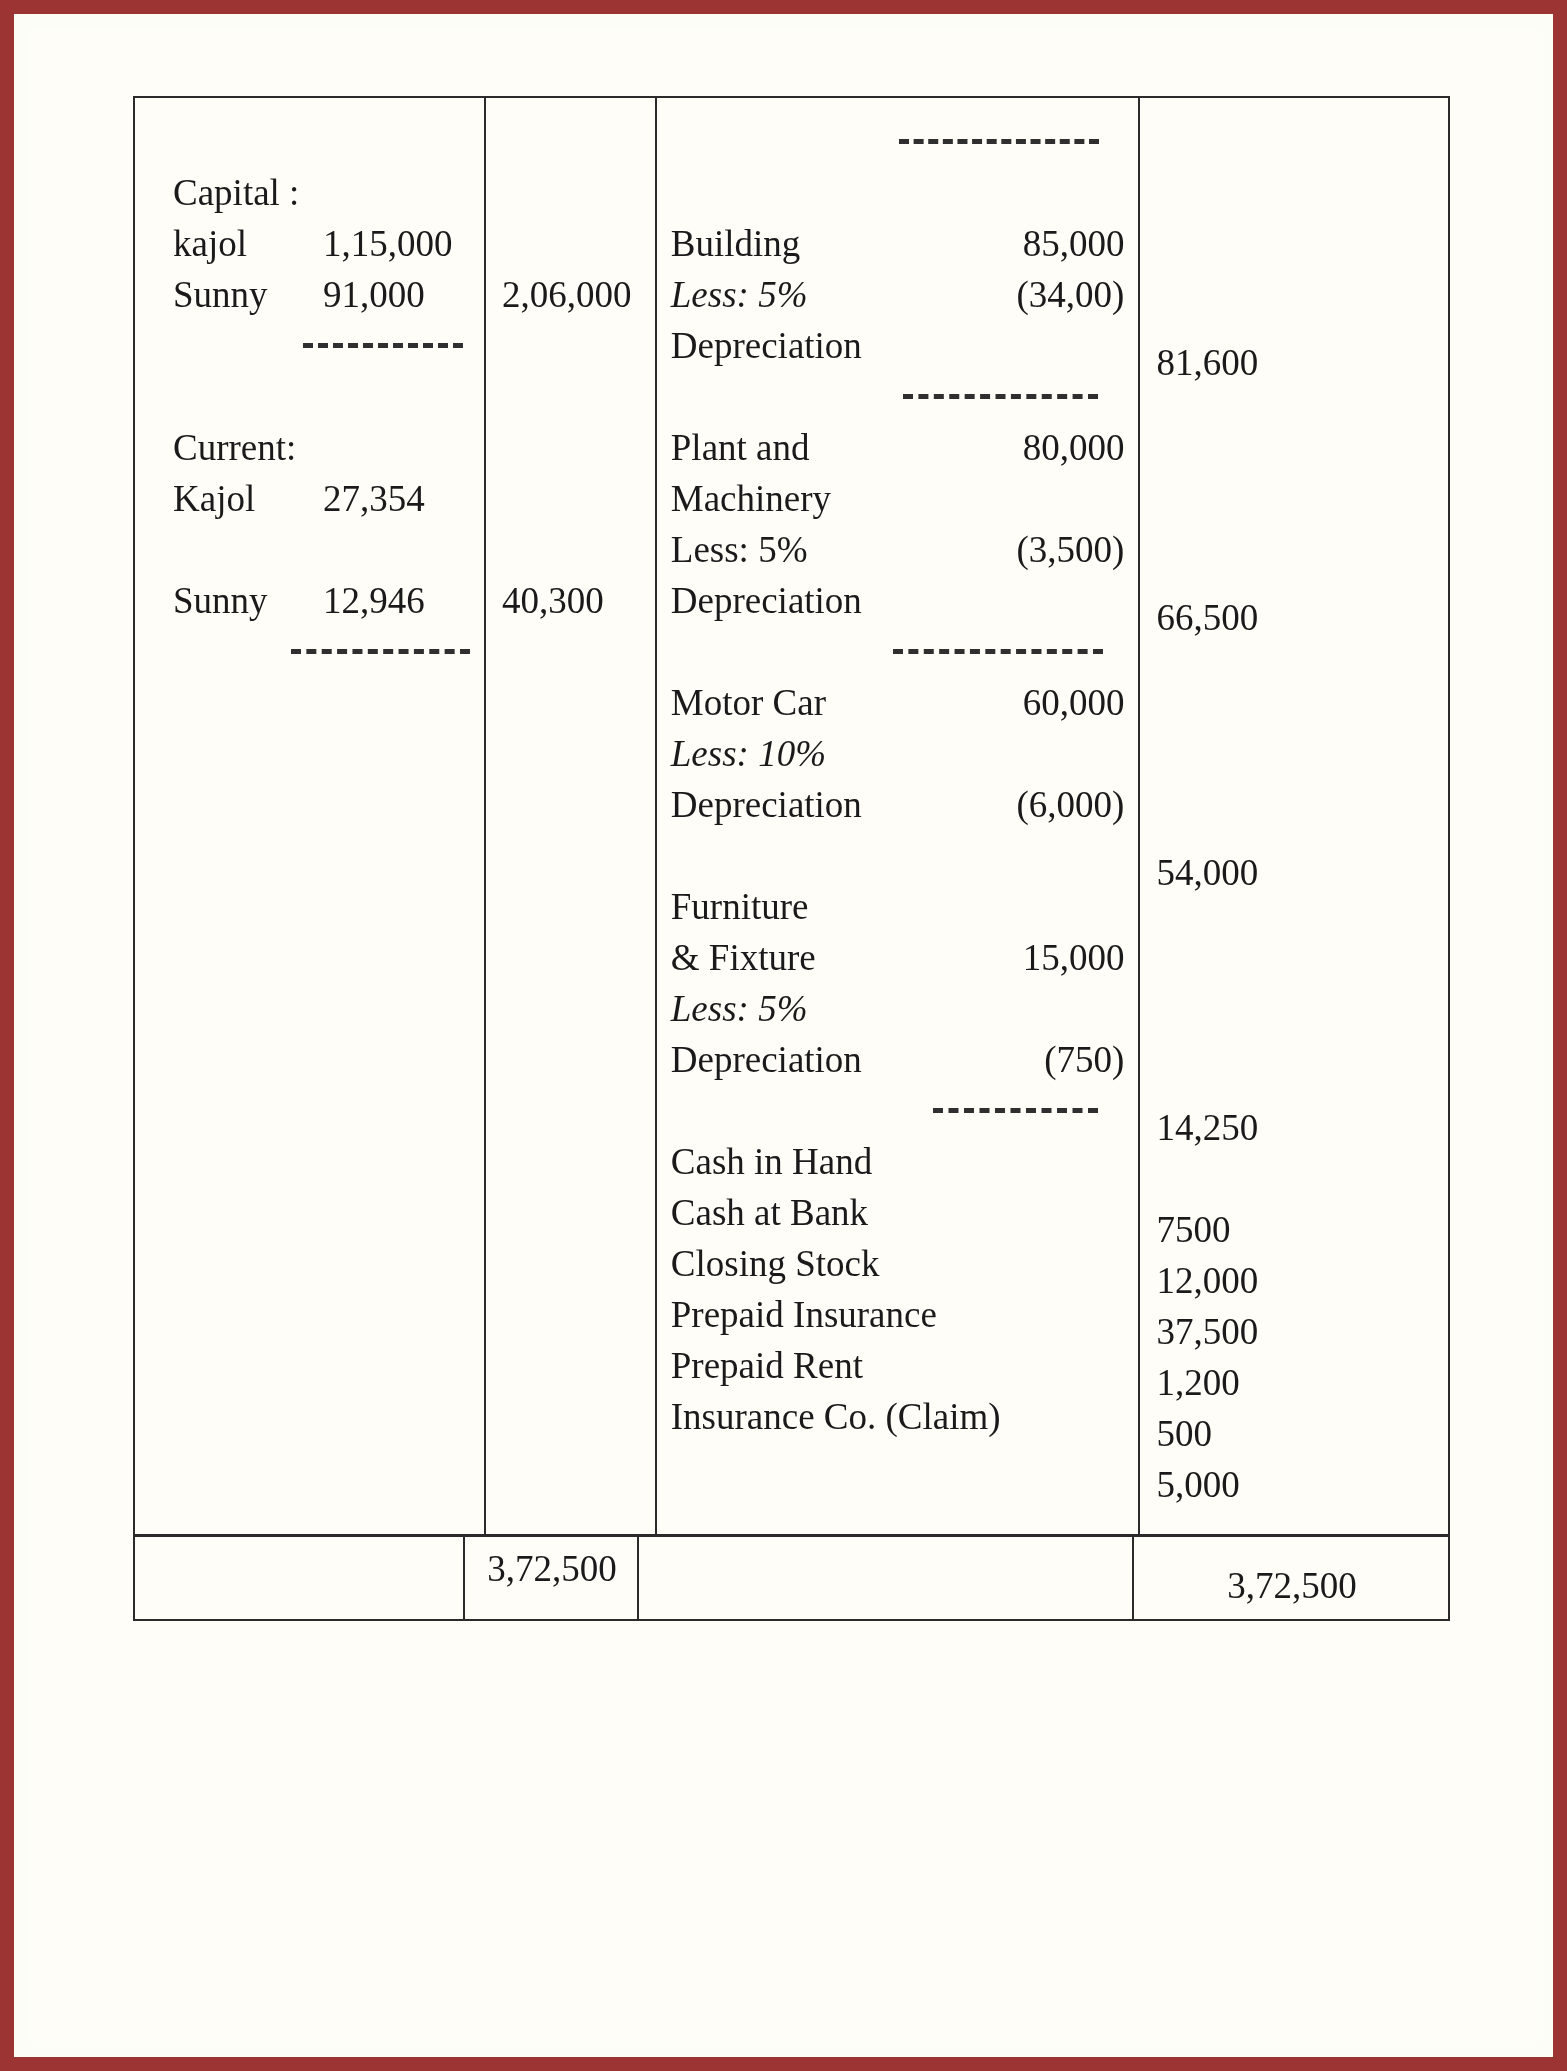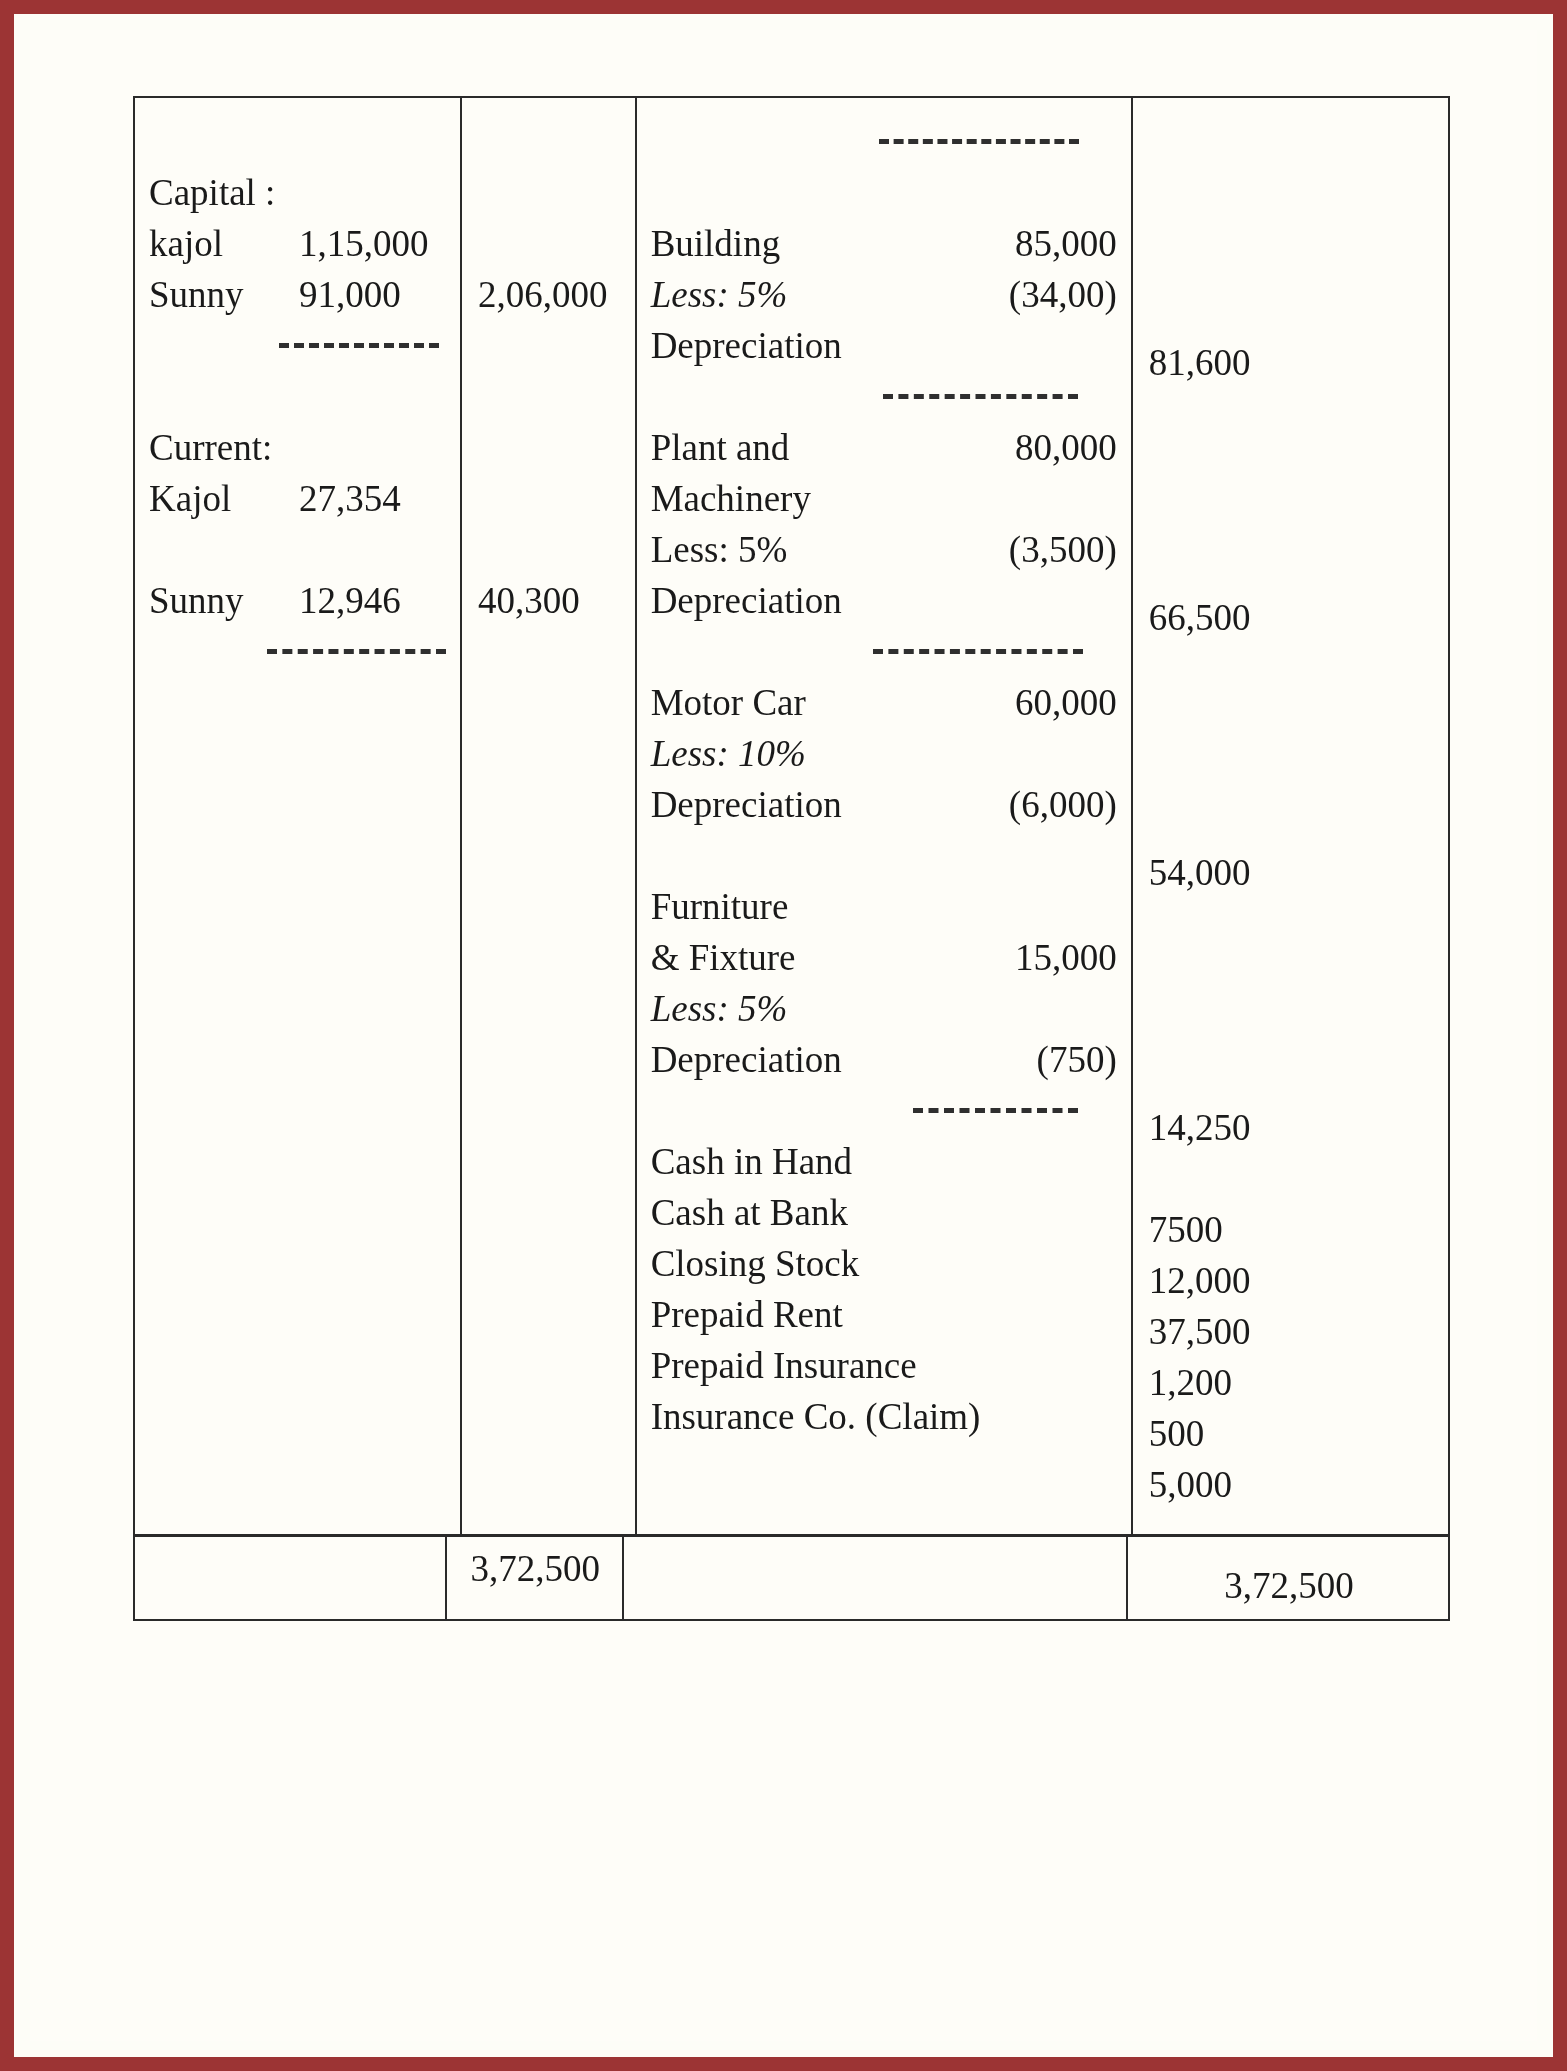--- a/index.html
+++ b/index.html
@@ -54,21 +54,21 @@
   .body-row {
     display: flex;
     align-items: stretch;
   }
 
   .col {
     box-sizing: border-box;
     position: relative;
   }
   
-  .c-liab-label { width: 327px; border-right: 2px solid #2a2a2a; }
+  .c-liab-label { width: 327px; border-right: 2px solid #2a2a2a; margin-left: 24px; }
   .c-liab-amt   { width: 185px; border-right: 2px solid #2a2a2a; }
   .c-asset-label{ width: 530px; border-right: 2px solid #2a2a2a; }
   .c-asset-amt  { width: 336px; margin-top: 17px; }
 
   .pad {
     padding: 18px 14px 24px 14px;
   }
   .pad-r { padding: 18px 14px 24px 16px; }
 
   
@@ -255,22 +255,22 @@
         <span class="k">Depreciation</span>
         <span class="v">(750)</span>
       </div>
       <div class="dash-wrap">
         <div class="dash dash-a4"></div>
       </div>
 
       <div class="line">Cash in Hand</div>
       <div class="line">Cash at Bank</div>
       <div class="line">Closing Stock</div>
+      <div class="line">Prepaid Insurance</div>
       <div class="line">Prepaid Rent</div>
-      <div class="line">Prepaid Insurance</div>
       <div class="line">Insurance Co. (Claim)</div>
     </div>
 
     <div class="col c-asset-amt pad-r">
 
       <div class="spacer-line"></div>
       <div class="spacer-line"></div>
       <div class="spacer-line"></div>
       <div class="spacer-line"></div>
 

